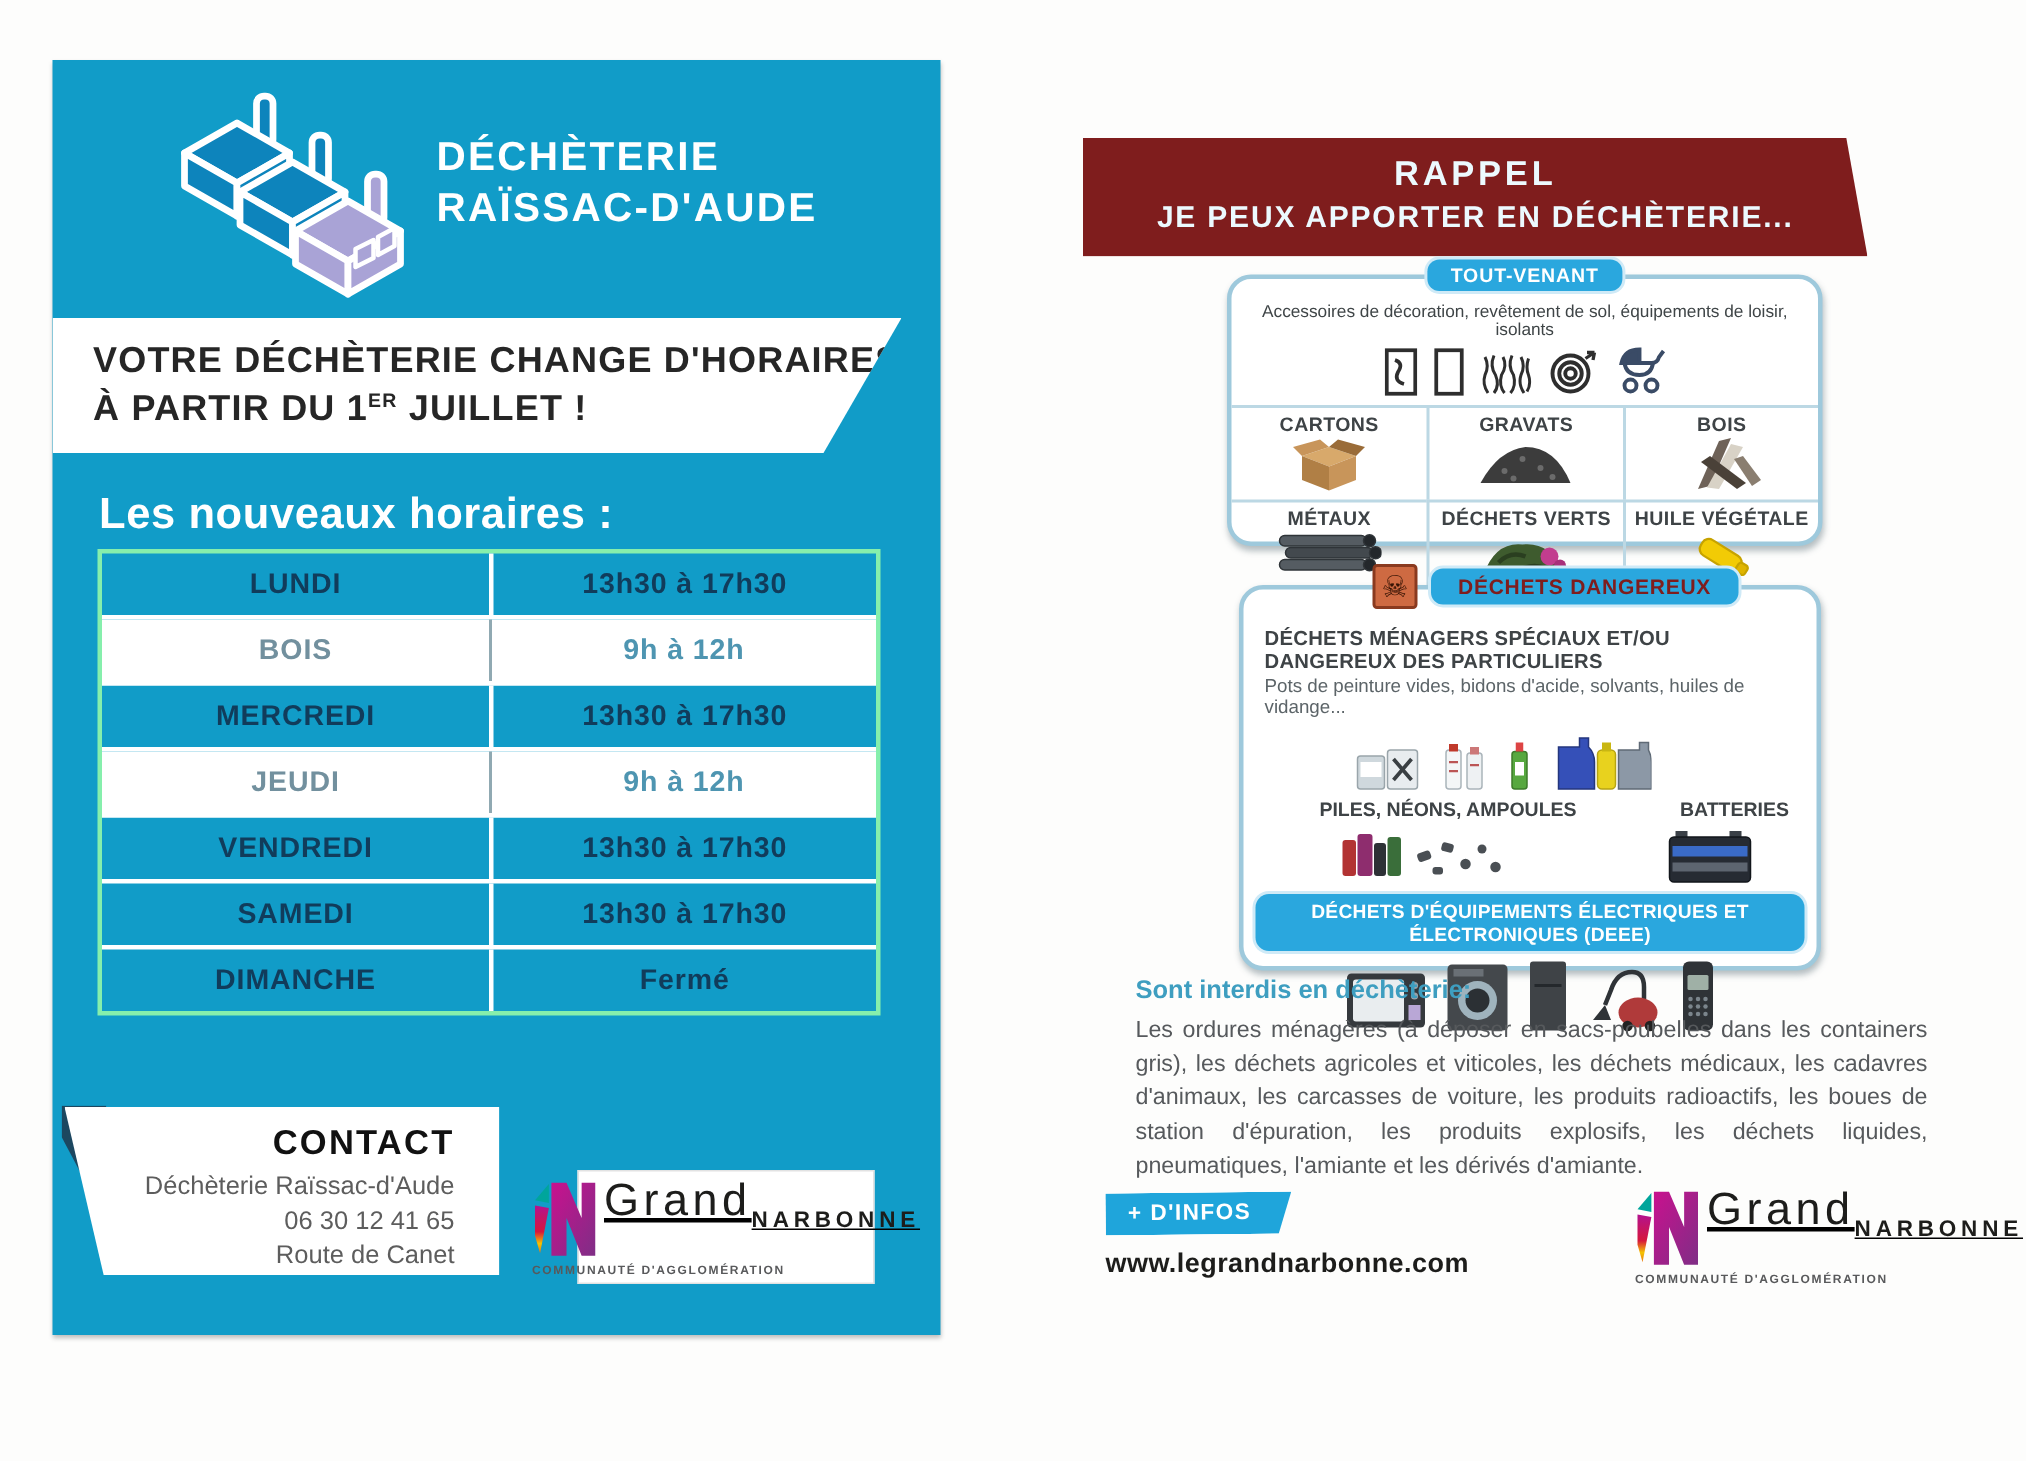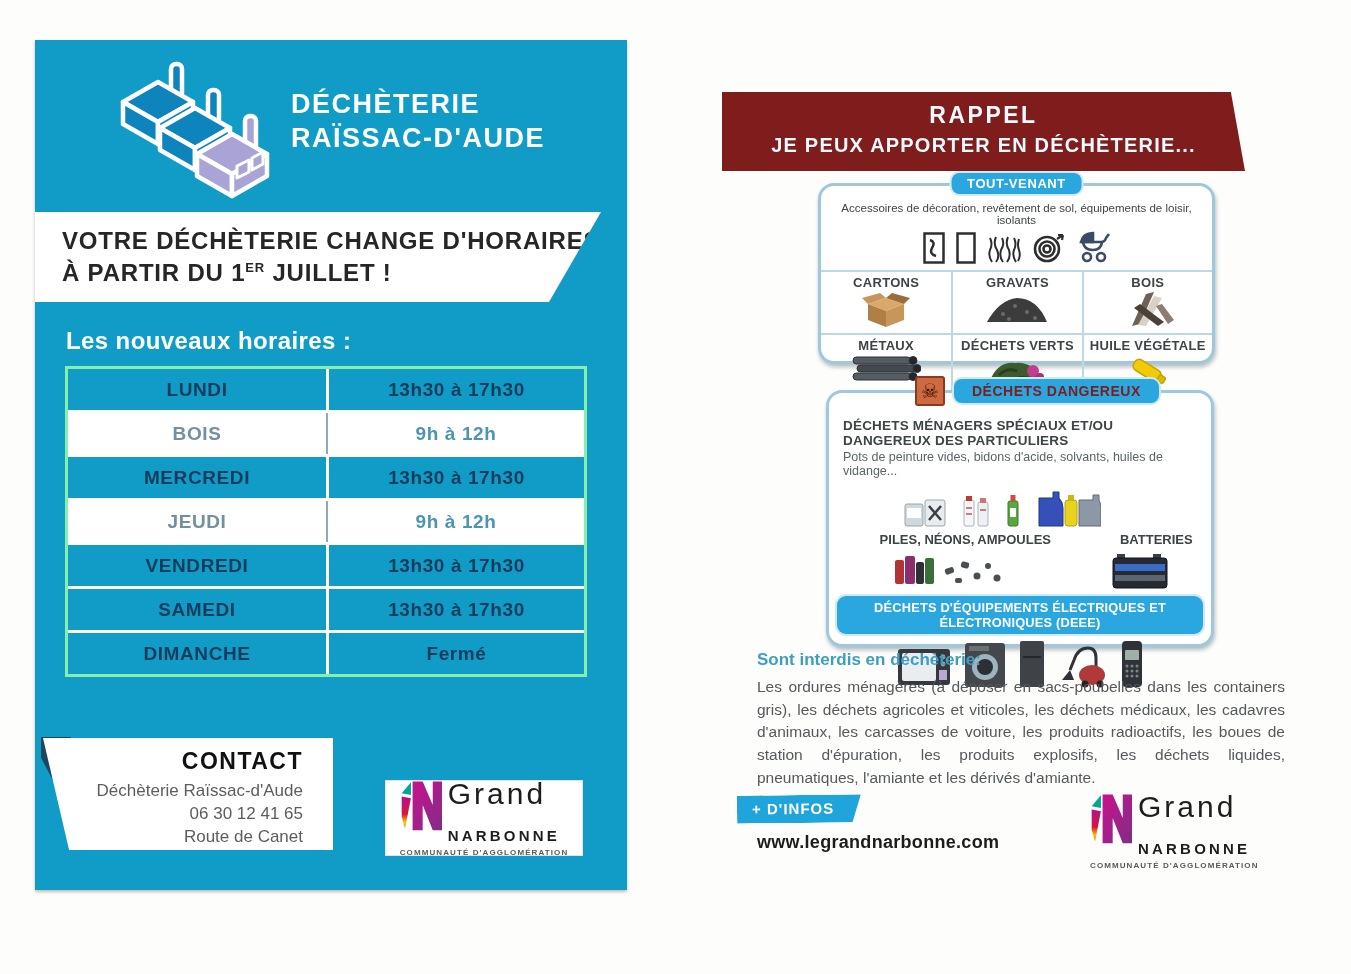--- a/index.html
+++ b/index.html
@@ -10,21 +10,21 @@
   .page-left{position:absolute;left:35px;top:40px;width:592px;height:850px;background:#119CC8;
              box-shadow:0 2px 3px rgba(0,0,0,.25);}
   .factory{position:absolute;left:80px;top:20px;}
   .left-title{position:absolute;left:256px;top:48px;color:#fff;font-weight:bold;font-size:27px;
               letter-spacing:1.5px;line-height:1.25;}
   .banner-change{position:absolute;left:0;top:172px;width:566px;height:90px;background:#ffffff;
                  clip-path:polygon(0 0,100% 0,calc(100% - 52px) 100%,0 100%);
                  padding:13px 0 0 27px;box-sizing:border-box;}
   .banner-change .bl{font-weight:bold;font-size:24px;color:#262626;letter-spacing:.8px;line-height:1.32;}
   .banner-change sup{font-size:13px;}
-  .horaires-label{position:absolute;left:31px;top:287px;color:#fff;font-weight:bold;font-size:24px;letter-spacing:.4px;}
+  .horaires-label{position:absolute;left:31px;top:287px;color:#fff;font-weight:bold;font-size:29px;letter-spacing:.4px;}
 
   .schedule{position:absolute;left:30px;top:326px;width:516px;border:3px solid #86efac;}
   .s-row{display:grid;grid-template-columns:1fr 1fr;height:41px;border-bottom:3px solid #fff;}
   .s-row:last-child{border-bottom:none;}
   .s-cell{display:flex;align-items:center;justify-content:center;font-weight:bold;font-size:19px;letter-spacing:.6px;}
   .row-blue .s-cell{color:#113C5B;}
   .row-blue .s-time{border-left:3px solid #fff;}
   .row-white{background:#fff;}
   .row-white .s-day{color:#72909E;}
   .row-white .s-time{color:#4E95B1;border-left:2px solid #90A9B2;}
@@ -36,21 +36,21 @@
                box-sizing:border-box;padding:10px 30px 0 0;text-align:right;}
   .contact-title{font-weight:900;font-size:23px;color:#111;letter-spacing:1.5px;margin-bottom:5px;}
   .contact-line{font-size:17px;color:#5d5d5d;line-height:1.35;}
 
   .logo-box{position:absolute;left:350px;top:740px;width:196px;height:74px;background:#fff;
             border:1px solid #e2e2e2;display:flex;align-items:center;justify-content:center;}
 
   
   .gn-logo{display:inline-block;}
   .gn-top{display:flex;align-items:flex-start;gap:6px;}
-  .gn-text{display:flex;flex-direction:column;align-items:flex-start;margin-top:1px;}
+  .gn-text{display:flex;flex-direction:row;align-items:flex-start;margin-top:1px;text-decoration:underline;}
   .gn-grand{font-size:30px;font-weight:400;color:#1d1d1b;letter-spacing:3px;line-height:.95;}
   .gn-narbonne{font-size:15px;font-weight:800;color:#1d1d1b;letter-spacing:3.2px;margin-top:18px;}
   .gn-tagline{font-size:8px;color:#58595b;letter-spacing:1.1px;margin-top:4px;font-weight:bold;}
 
   
   .rappel-banner{position:absolute;left:722px;top:92px;width:523px;height:79px;background:#7f1d1d;
                  clip-path:polygon(0 0,97.3% 0,100% 100%,0 100%);text-align:center;color:#ECF9FE;
                  padding-top:10px;box-sizing:border-box;}
   .rappel-l1{font-weight:bold;font-size:23px;letter-spacing:2.5px;}
   .rappel-l2{font-weight:bold;font-size:20px;letter-spacing:1.2px;margin-top:5px;}
@@ -89,21 +89,21 @@
              font-size:12.8px;letter-spacing:.2px;padding:4px 2px;border-radius:9px;box-shadow:0 0 0 2px #CFEAF7;}
   .dg-appliances{display:flex;justify-content:center;align-items:flex-end;gap:13px;margin-top:6px;height:48px;}
 
   .interdits{position:absolute;left:757px;top:650px;width:528px;}
   .interdits-heading{font-weight:700;font-size:17px;color:#3E9EC0;margin-bottom:6px;}
   .interdits-text{font-size:15.5px;color:#56595c;line-height:1.46;text-align:justify;}
 
   .dinfos{position:absolute;left:737px;top:795px;width:124px;height:28px;background:#1FA5DB;
           clip-path:polygon(0 0,100% 0,93% 100%,0 100%);color:#fff;font-weight:800;font-size:15px;
           letter-spacing:1px;line-height:28px;padding-left:15px;box-sizing:border-box;transform:rotate(-.6deg);}
-  .website{position:absolute;left:757px;top:832px;font-weight:800;font-size:18px;color:#1d1d1b;letter-spacing:.3px;}
+  .website{position:absolute;left:737px;top:832px;font-weight:800;font-size:18px;color:#1d1d1b;letter-spacing:.3px;}
   .logo-right{position:absolute;left:1090px;top:792px;}
 </style>
 </head>
 <body>
 
 <div class="canvas">
 
   <div class="page-left">
 
     <div class="factory">

